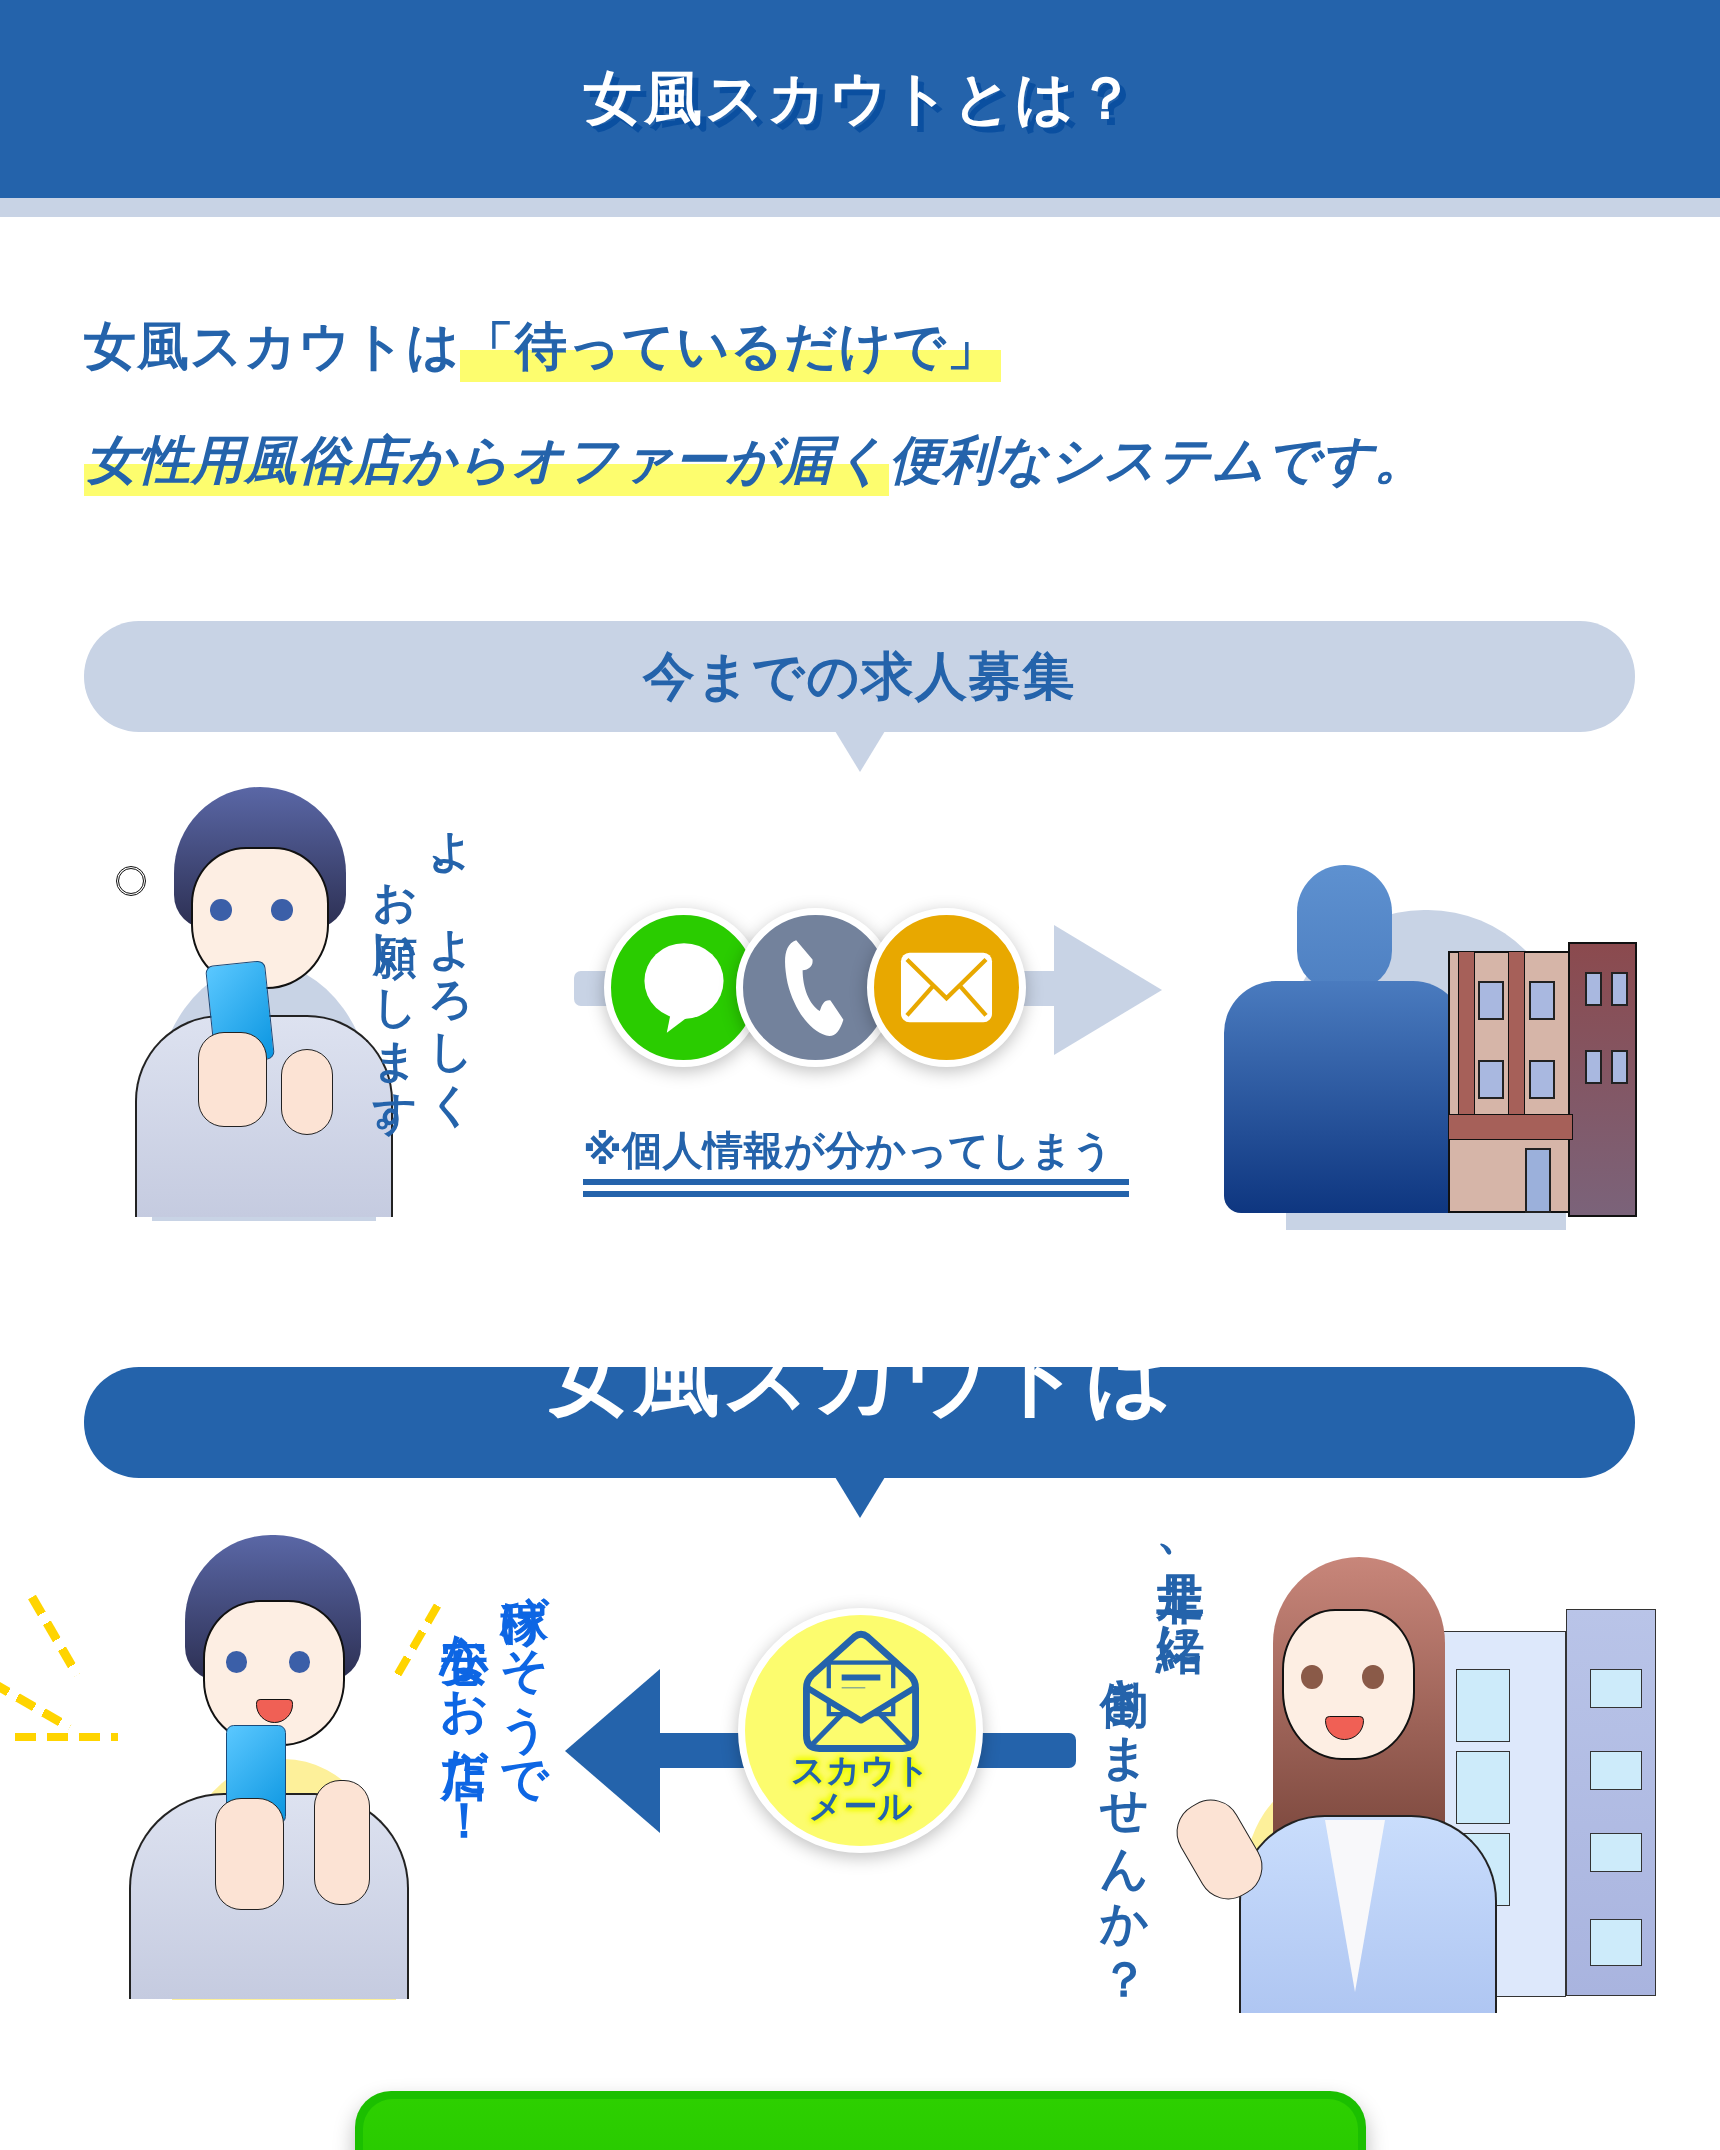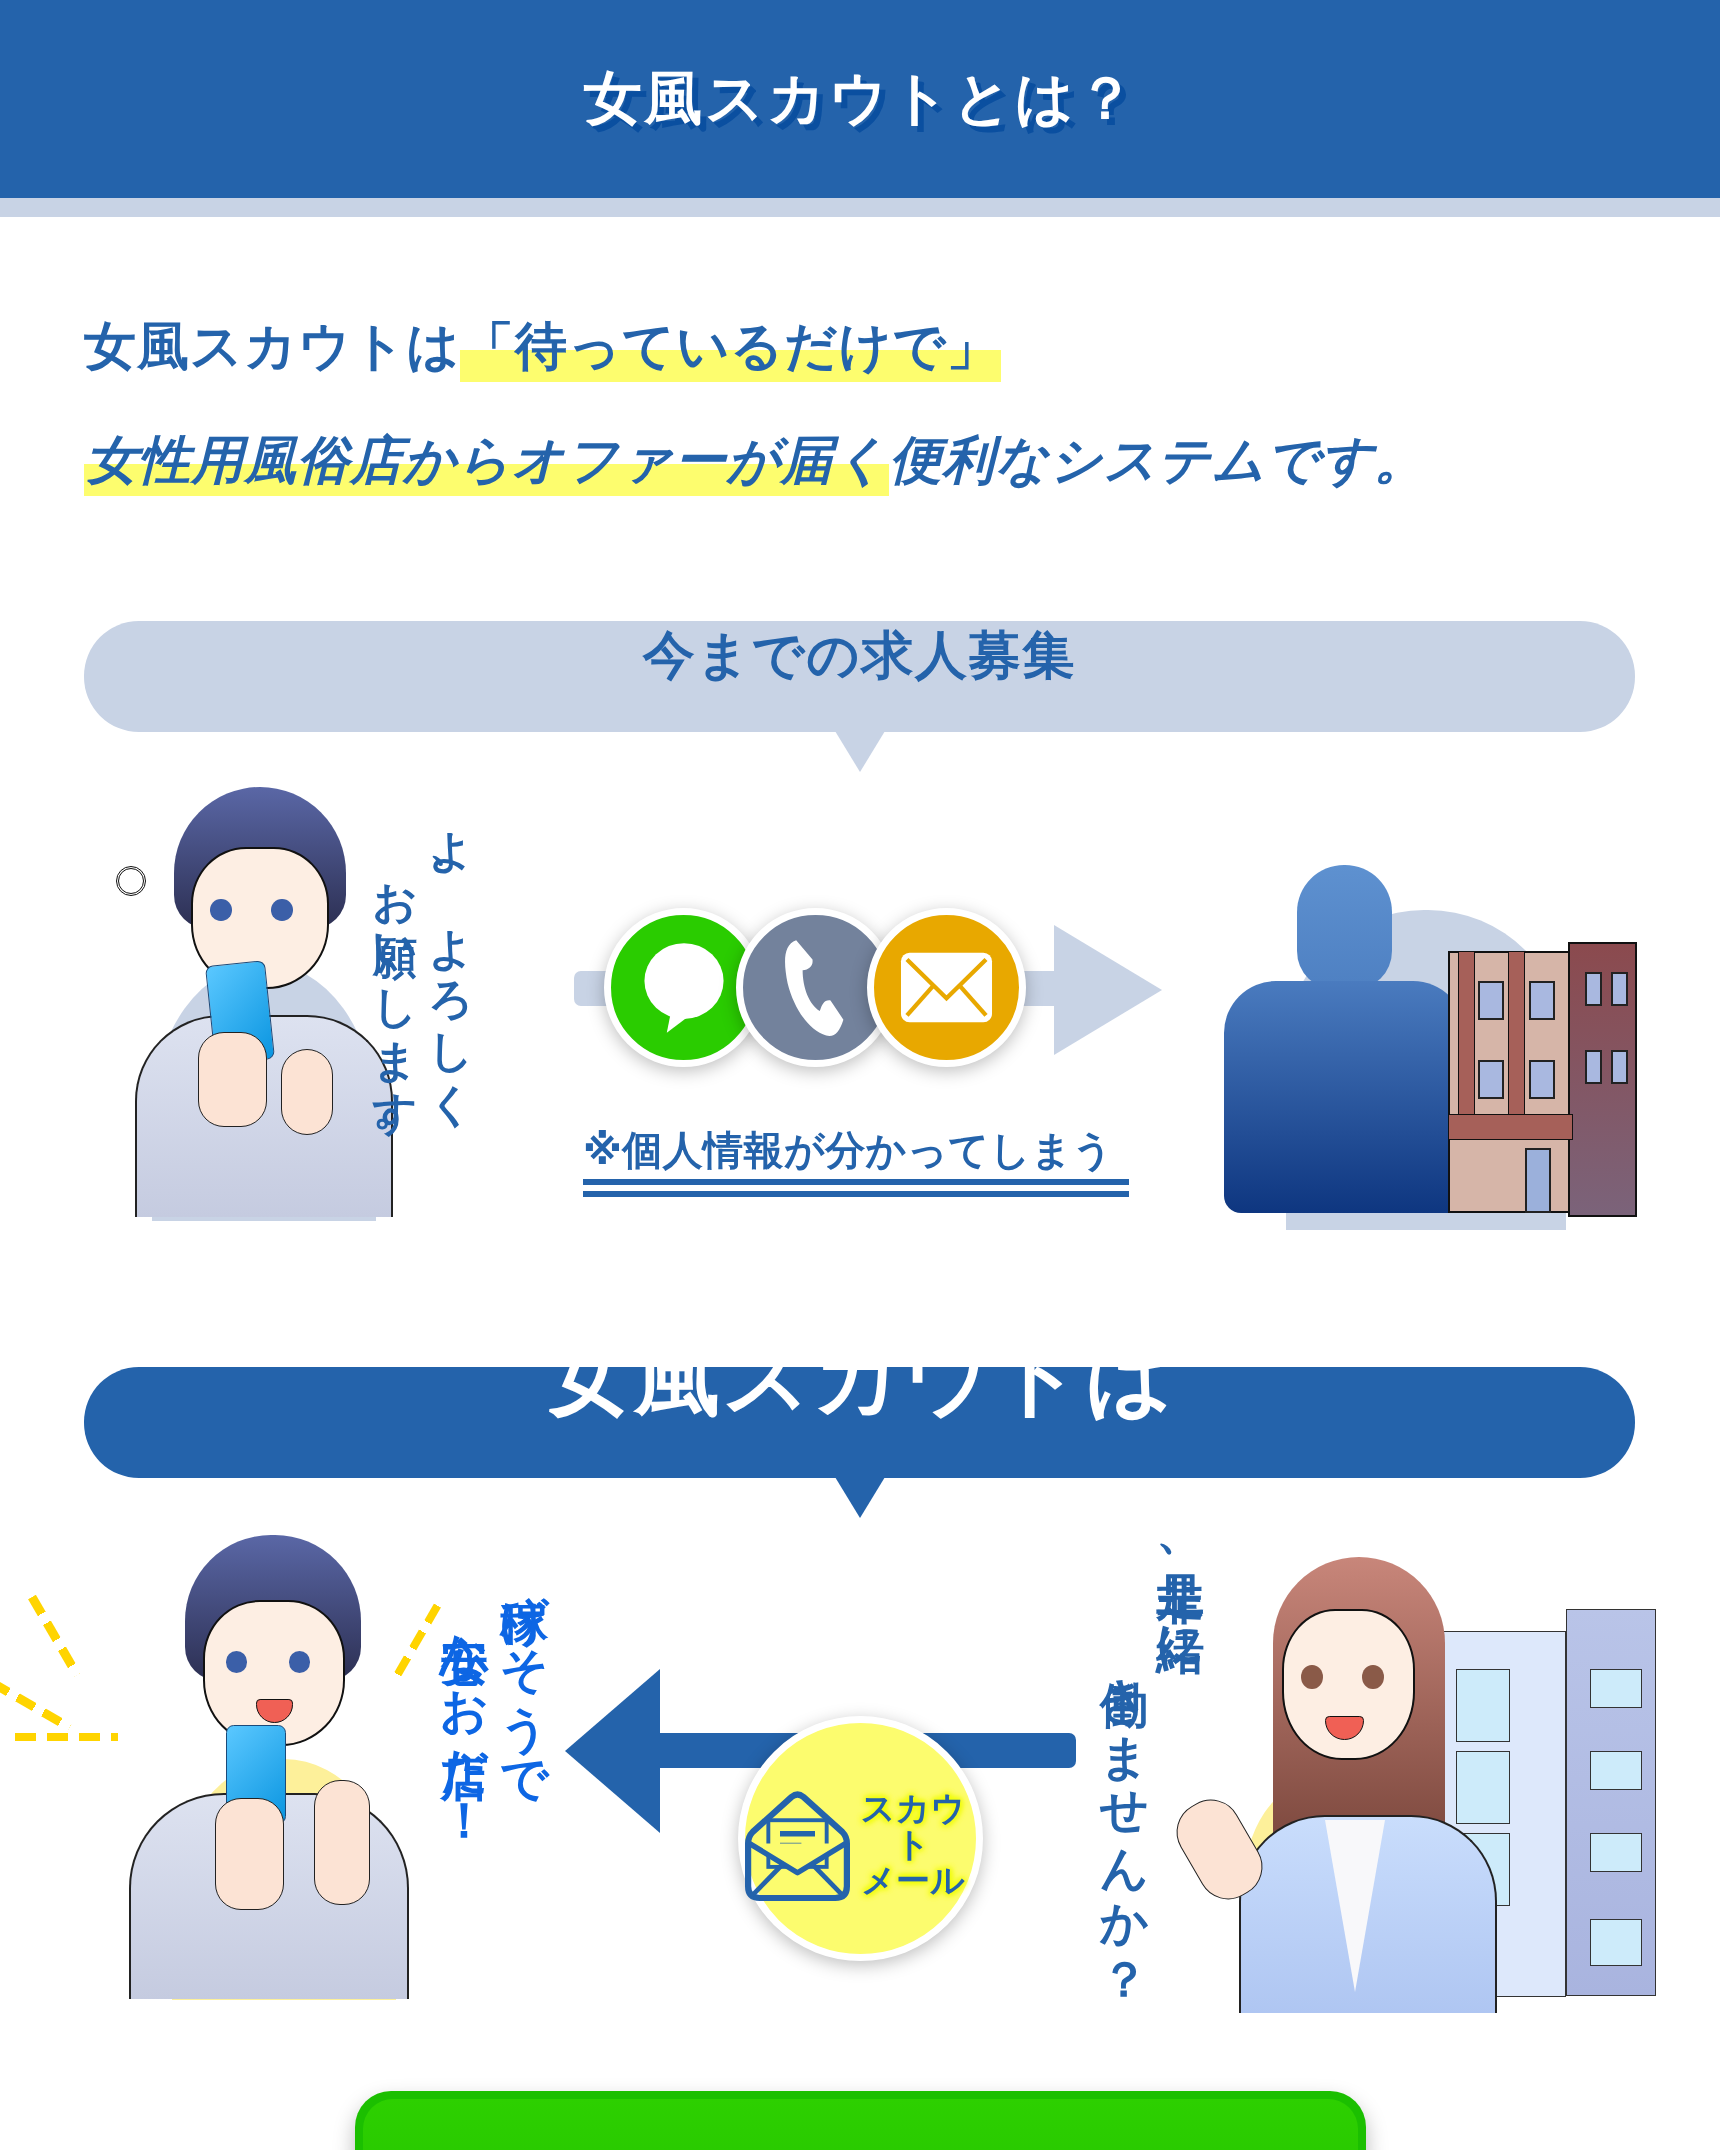--- a/index.html
+++ b/index.html
@@ -13,21 +13,21 @@
   .header-title { left: 0; top: 0; width: 1721px; height: 198px; display: flex; align-items: center; justify-content: center;
     color: #fff; font-size: 58px; letter-spacing: 2.6px; text-shadow: 6px 6px 0 #0A4FA0; }
 
   
   .intro-line { left: 84px; color: #2463AB; font-size: 52px; line-height: 1; white-space: nowrap; letter-spacing: 0.9px; text-align: center; }
   .intro-line.l1 { top: 320px; }
   .intro-line.l2 { top: 434px; font-style: italic; }
   .hl { background: linear-gradient(transparent 52%, #FDFD6E 52%, #FDFD6E 100%); padding: 0 1.7px 6px 1.7px; }
 
   
-  .banner { left: 84px; width: 1551px; height: 111px; border-radius: 55px; display: flex; justify-content: center; }
+  .banner { left: 84px; width: 1551px; height: 111px; border-radius: 55px; display: flex; align-items: center; justify-content: center; }
   .banner.light { top: 621px; background: #C8D3E5; }
   .banner.dark { top: 1367px; background: #2463AB; }
   .banner-tail { width: 0; height: 0; border-left: 25px solid transparent; border-right: 25px solid transparent; }
   .banner-tail.light { left: 835px; top: 731px; border-top: 41px solid #C8D3E5; }
   .banner-tail.dark { left: 835px; top: 1477px; border-top: 41px solid #2463AB; }
   .banner-text-light { color: #2463AB; font-size: 52px; letter-spacing: 1.7px; }
   .banner-text-dark { left: 0; top: 1333px; width: 1721px; text-align: center; color: #fff; font-size: 86px; letter-spacing: 2.6px; line-height: 1; }
 
   
   .blob { border-radius: 50% 50% 0 0 / 60% 60% 0 0; }
@@ -173,21 +173,21 @@
 <div class="abs vert-text" style="left:497px; top:1557px; height:452px; color:#0D66E4; font-size:48px;">
   <span>稼げそうで</span>
 </div>
 <div class="abs vert-text" style="left:437px; top:1596px; height:430px; color:#0D66E4; font-size:48px;">
   <span>安心なお店だ！</span>
 </div>
 
 <div class="abs" style="left:594px; top:1733px; width:482px; height:35px; background:#2463AB; border-radius:0 6.9px 6.9px 0;"></div>
 <div class="abs" style="left:565px; top:1669px; width:0; height:0; border-top:82px solid transparent; border-bottom:82px solid transparent; border-right:95px solid #2463AB;"></div>
 
-<div class="abs circle-icon" style="left:738px; top:1716px; width:245px; height:245px; background:#FCFC6E; flex-direction:row; justify-content:flex-start; padding-top:13px;">
+<div class="abs circle-icon" style="left:738px; top:1608px; width:245px; height:245px; background:#FCFC6E; flex-direction:column; justify-content:flex-start; padding-top:13px;">
   <svg width="116" height="125" viewBox="0 0 270 290">
     <path d="M20 110 L120 20 Q135 8 150 20 L250 110 Q262 122 262 140 L262 250 Q262 280 232 280 L38 280 Q8 280 8 250 L8 140 Q8 122 20 110 Z" fill="none" stroke="#2463AB" stroke-width="16" stroke-linejoin="round"></path>
     <rect x="60" y="80" width="150" height="120" fill="#FCFC6E" stroke="#2463AB" stroke-width="10"></rect>
     <line x1="90" y1="115" x2="180" y2="115" stroke="#2463AB" stroke-width="14"></line>
     <line x1="90" y1="145" x2="145" y2="145" stroke="#2463AB" stroke-width="14"></line>
     <polyline points="12,140 135,215 258,140" fill="#FCFC6E" stroke="#2463AB" stroke-width="14" stroke-linejoin="round"></polyline>
     <line x1="22" y1="270" x2="100" y2="190" stroke="#2463AB" stroke-width="12"></line>
     <line x1="248" y1="270" x2="170" y2="190" stroke="#2463AB" stroke-width="12"></line>
   </svg>
   <div style="margin-top:0px; text-align:center; color:#2463AB; font-size:34px; line-height:1.05; text-shadow: 0 0 6px #F0FF00, 0 0 6px #F0FF00, 0 0 6px #F0FF00, 0 0 8.6px #F0FF00;">

